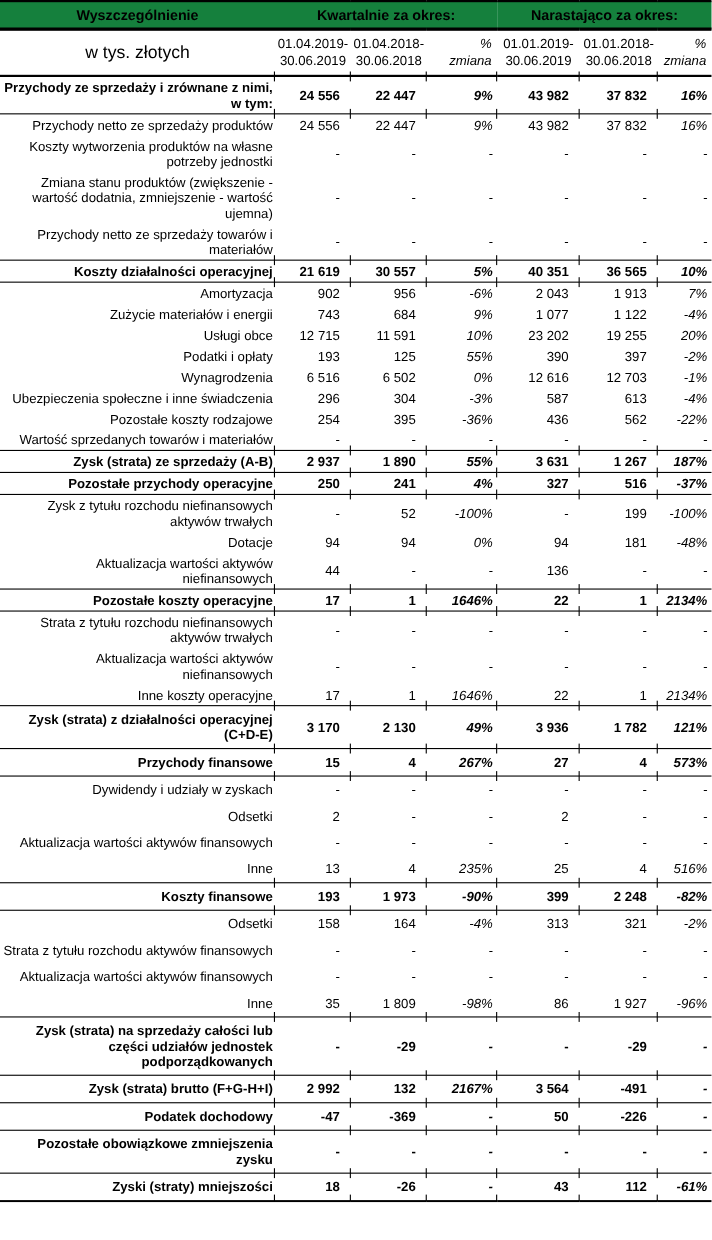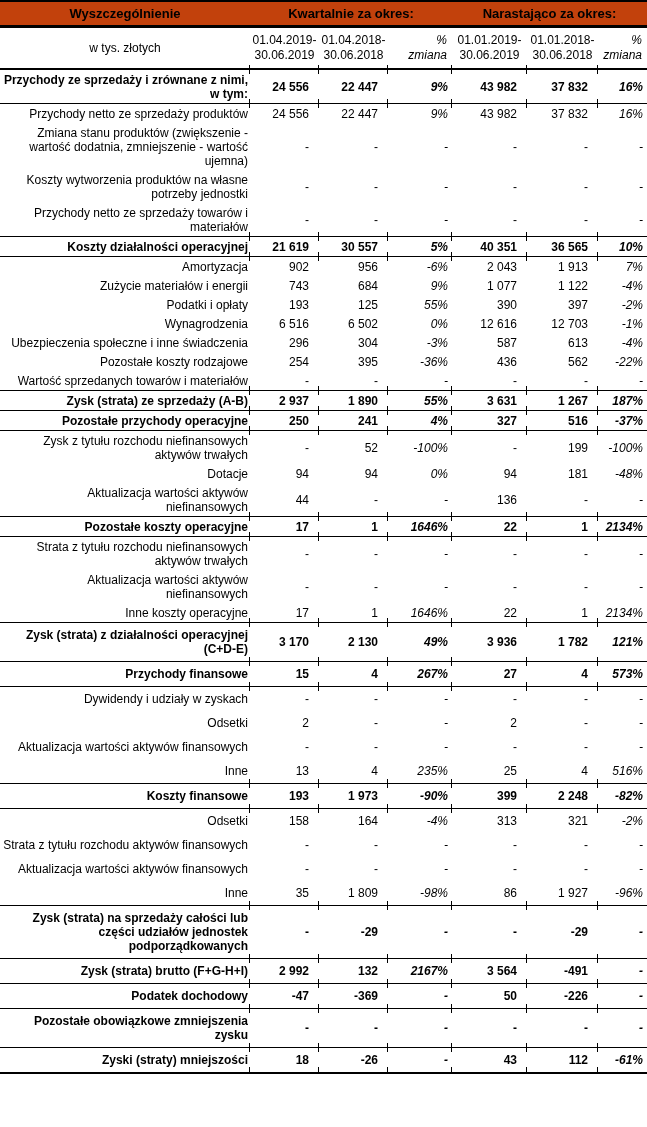--- a/index.html
+++ b/index.html
@@ -8,29 +8,29 @@
           border-top:2px solid #000; border-bottom:2px solid #000; }
   col.c-label { width:250px; }
   col.c-q1 { width:69px; }
   col.c-q2 { width:69px; }
   col.c-qp { width:64px; }
   col.c-n1 { width:75px; }
   col.c-n2 { width:71px; }
   col.c-np { width:49px; }
 
   thead tr.h1 th {
-    background:#c2410c; border-bottom:3px solid #000;
+    background:#15803d; border-bottom:3px solid #000;
     font-size:13px; font-weight:bold; text-align:center; padding:4px 2px;
   }
   thead tr.h2 th {
     border-bottom:2px solid #000; font-size:12px; font-weight:normal;
     line-height:15px; text-align:center; padding:5px 1px;
     white-space:pre-line; vertical-align:middle;
   }
-  thead tr.h2 th.unit { font-weight:normal; font-size:12px; }
+  thead tr.h2 th.unit { font-weight:normal; font-size:16px; }
   thead tr.h2 th.pcth { font-style:italic; text-align:right; padding-right:5px; }
 
   tbody td { font-size:12px; line-height:14px; padding:2.5px 2px; vertical-align:middle; }
   tbody tr.tall td { padding-top:5px; padding-bottom:5px; }
   td.lbl { text-align:right; padding-left:3px; }
   td.num { text-align:right; padding-right:10px; }
   td.pct { text-align:right; padding-right:4px; font-style:italic; }
   tr.sec td { font-weight:bold; }
 
   
@@ -94,30 +94,30 @@
         <tr class="rt">
           <td class="lbl">Przychody netto ze sprzedaży produktów</td>
           <td class="num">24 556</td>
           <td class="num">22 447</td>
           <td class="pct">9%</td>
           <td class="num">43 982</td>
           <td class="num">37 832</td>
           <td class="pct">16%</td>
         </tr>
         <tr>
+          <td class="lbl">Koszty wytworzenia produktów na własne potrzeby jednostki</td>
+          <td class="num">-</td>
+          <td class="num">-</td>
+          <td class="pct">-</td>
+          <td class="num">-</td>
+          <td class="num">-</td>
+          <td class="pct">-</td>
+        </tr>
+        <tr>
           <td class="lbl">Zmiana stanu produktów (zwiększenie - wartość dodatnia, zmniejszenie - wartość ujemna)</td>
-          <td class="num">-</td>
-          <td class="num">-</td>
-          <td class="pct">-</td>
-          <td class="num">-</td>
-          <td class="num">-</td>
-          <td class="pct">-</td>
-        </tr>
-        <tr>
-          <td class="lbl">Koszty wytworzenia produktów na własne potrzeby jednostki</td>
           <td class="num">-</td>
           <td class="num">-</td>
           <td class="pct">-</td>
           <td class="num">-</td>
           <td class="num">-</td>
           <td class="pct">-</td>
         </tr>
         <tr>
           <td class="lbl">Przychody netto ze sprzedaży towarów i materiałów</td>
           <td class="num">-</td>
@@ -148,20 +148,29 @@
         <tr>
           <td class="lbl">Zużycie materiałów i energii</td>
           <td class="num">743</td>
           <td class="num">684</td>
           <td class="pct">9%</td>
           <td class="num">1 077</td>
           <td class="num">1 122</td>
           <td class="pct">-4%</td>
         </tr>
         <tr>
+          <td class="lbl">Usługi obce</td>
+          <td class="num">12 715</td>
+          <td class="num">11 591</td>
+          <td class="pct">10%</td>
+          <td class="num">23 202</td>
+          <td class="num">19 255</td>
+          <td class="pct">20%</td>
+        </tr>
+        <tr>
           <td class="lbl">Podatki i opłaty</td>
           <td class="num">193</td>
           <td class="num">125</td>
           <td class="pct">55%</td>
           <td class="num">390</td>
           <td class="num">397</td>
           <td class="pct">-2%</td>
         </tr>
         <tr>
           <td class="lbl">Wynagrodzenia</td>

